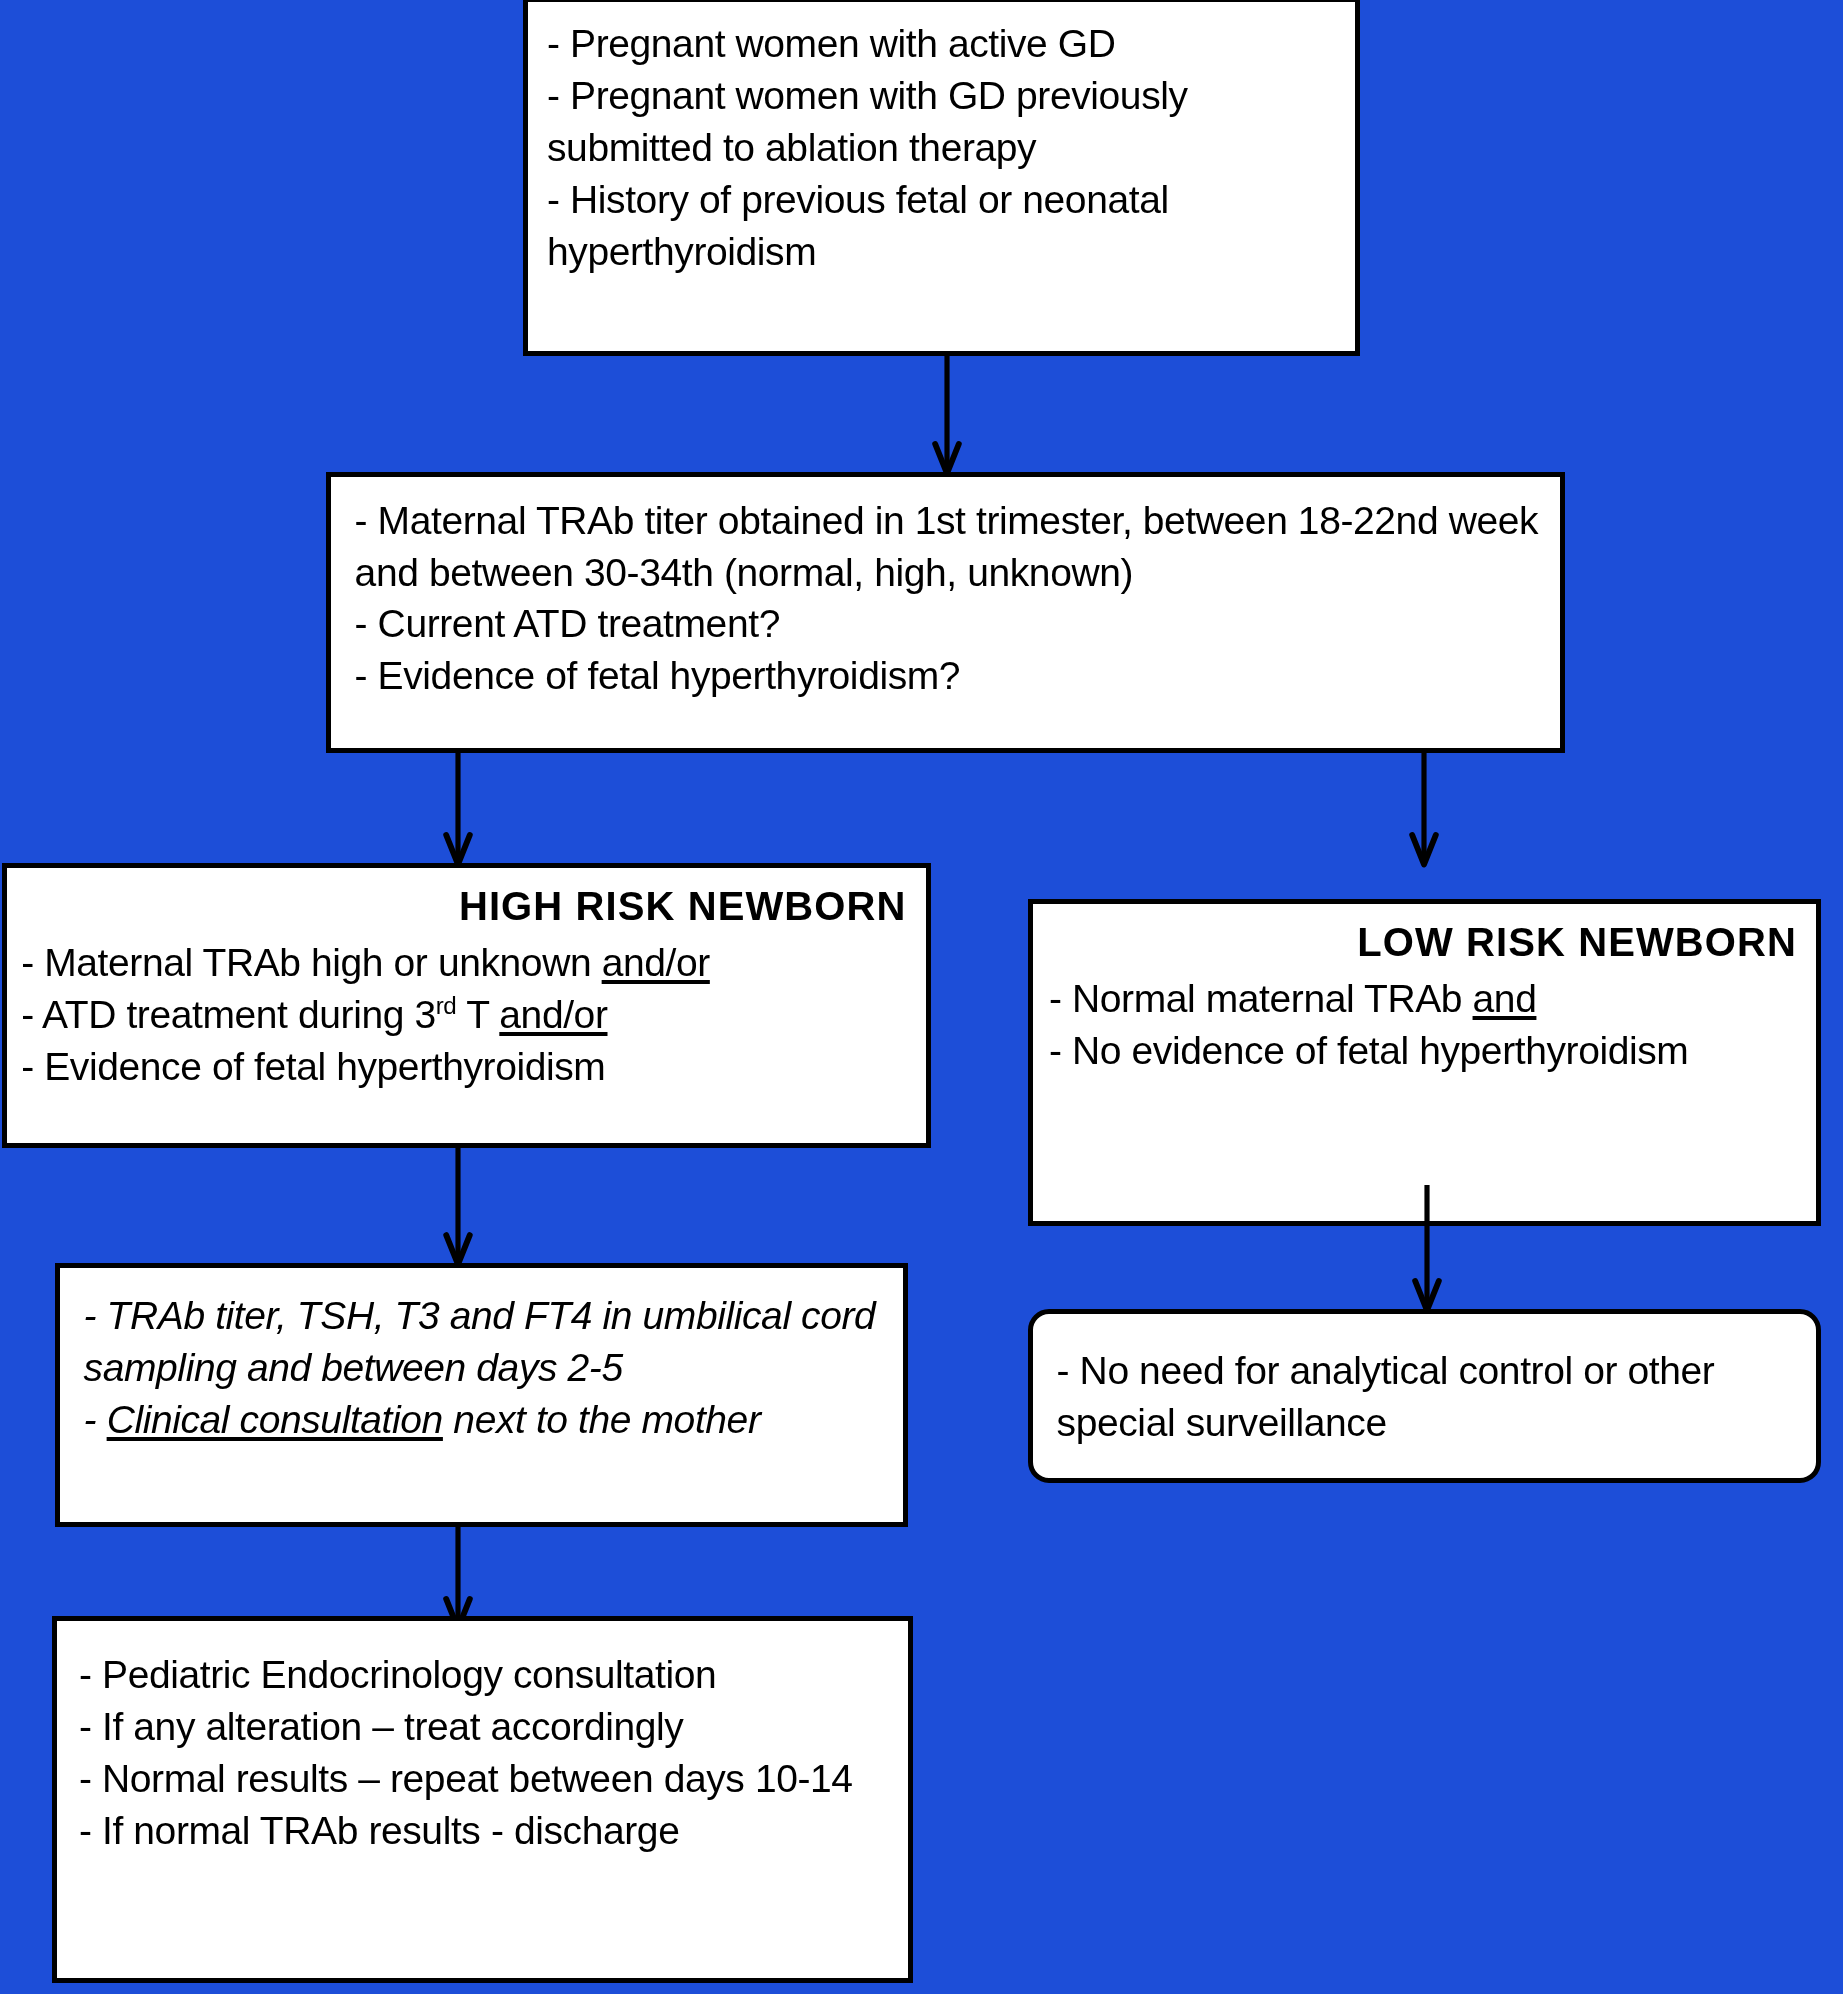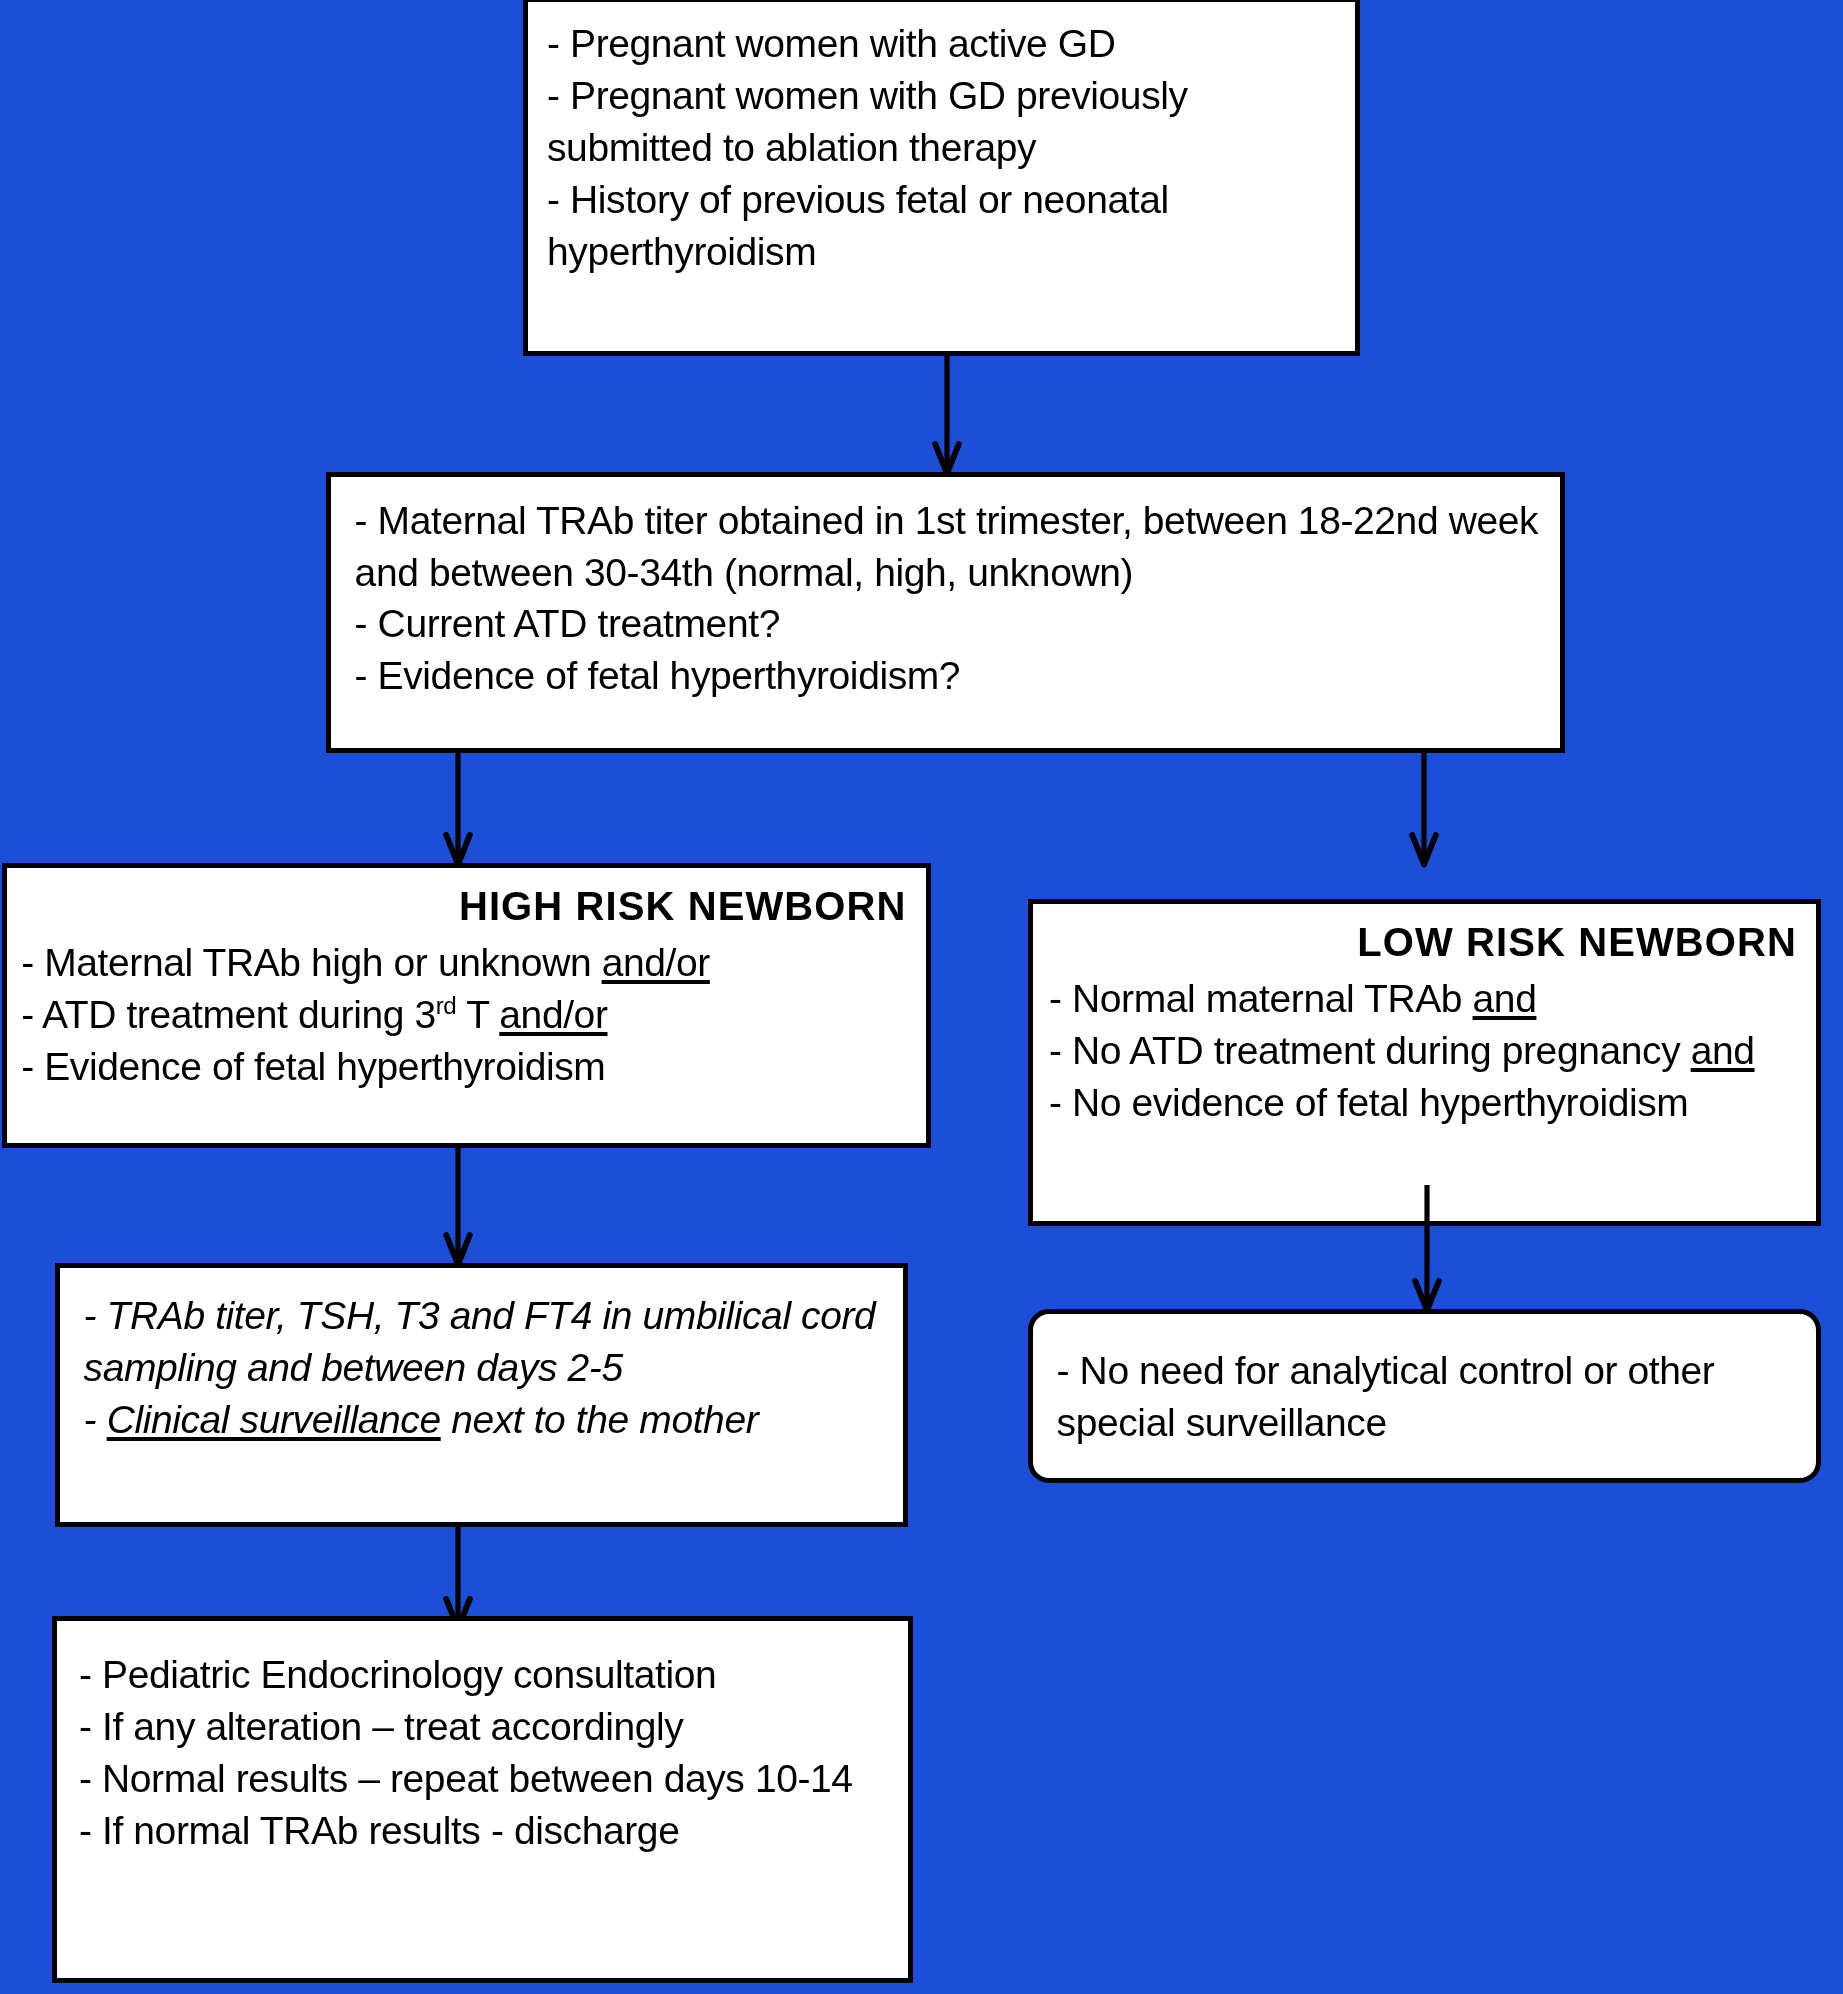--- a/index.html
+++ b/index.html
@@ -84,21 +84,20 @@
       <div class="ln"><span>- Maternal TRAb high or unknown </span><span class="u">and/or</span></div>
       <div class="ln"><span>- ATD treatment during 3</span><sup>rd</sup><span> T </span><span class="u">and/or</span></div>
       <div class="ln">- Evidence of fetal hyperthyroidism</div>
     </div>
   </div>
 
   <div class="box" style="left:1028px;top:899px;width:793px;height:327px;">
     <div class="box-inner" style="padding-top:11.8px;padding-left:16px;">
       <div class="ttl">LOW RISK NEWBORN</div>
       <div class="ln"><span>- Normal maternal TRAb </span><span class="u">and</span></div>
-      <div class="ln"><span>- No ATD treatment during pregnancy </span><span class="u">and</span></div>
       <div class="ln">- No evidence of fetal hyperthyroidism</div>
     </div>
   </div>
 
   <div class="arrow" style="left:441px;top:1144px;width:34px;height:122px;">
     <svg width="34" height="122" viewBox="0 0 46 166">
       <line x1="23" y1="0" x2="23" y2="162" stroke="#000" stroke-width="7"></line>
       <path d="M7 124 L23 164 L39 124" fill="none" stroke="#000" stroke-width="8" stroke-linecap="round" stroke-linejoin="round"></path>
     </svg>
   </div>
@@ -106,21 +105,21 @@
   <div class="arrow" style="left:1410px;top:1185px;width:34px;height:127px;">
     <svg width="34" height="127" viewBox="0 0 46 172">
       <line x1="23" y1="0" x2="23" y2="168" stroke="#000" stroke-width="7"></line>
       <path d="M7 130 L23 170 L39 130" fill="none" stroke="#000" stroke-width="8" stroke-linecap="round" stroke-linejoin="round"></path>
     </svg>
   </div>
 
   <div class="box" style="left:55px;top:1263px;width:853px;height:264px;">
     <div class="box-inner" style="padding-top:22px;padding-left:23.6px;padding-right:1px;font-style:italic;">
       <div class="ln">- TRAb titer, TSH, T3 and FT4 in umbilical cord sampling and between days 2-5</div>
-      <div class="ln"><span>- </span><span class="u">Clinical surveillance</span><span> next to the mother</span></div>
+      <div class="ln"><span>- </span><span class="u">Clinical consultation</span><span> next to the mother</span></div>
     </div>
   </div>
 
   <div class="box" style="left:1028px;top:1309px;width:793px;height:174px;border-radius:21px;">
     <div class="box-inner" style="padding-top:31px;padding-left:23.6px;padding-right:17.7px;">
       <div class="ln">- No need for analytical control or other special surveillance</div>
     </div>
   </div>
 
   <div class="arrow" style="left:441px;top:1525px;width:34px;height:105px;">

